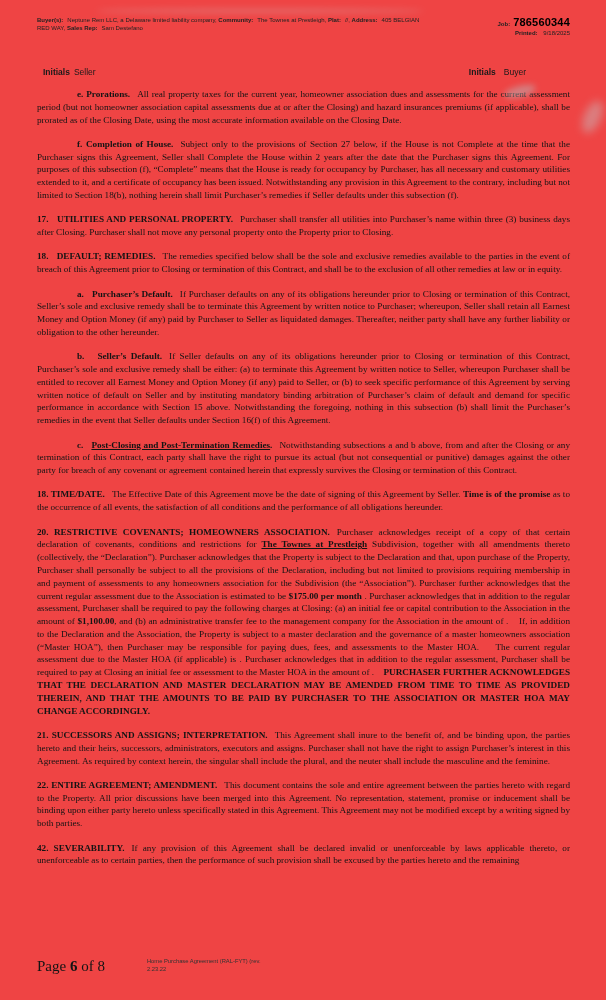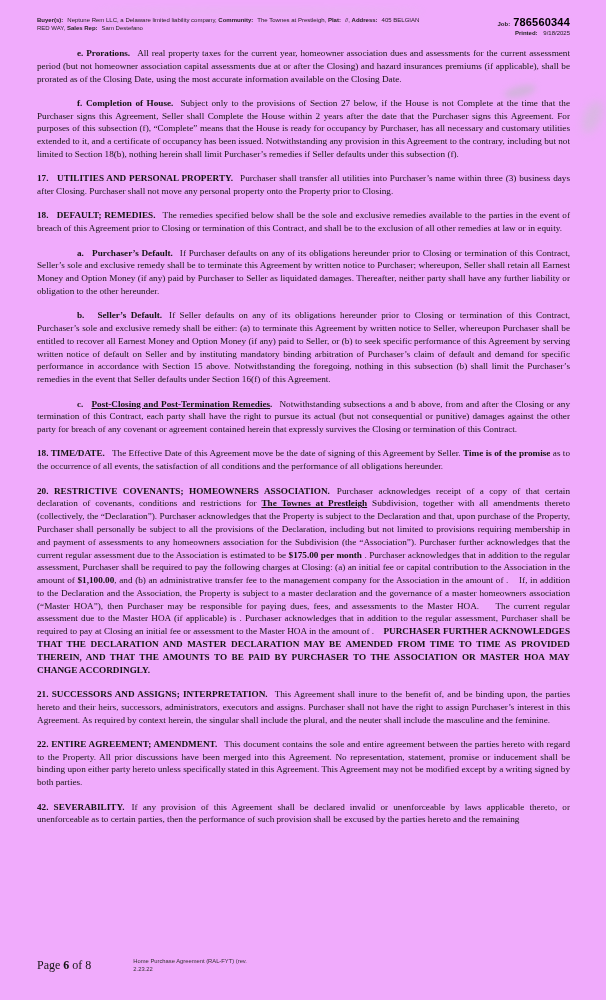--- a/index.html
+++ b/index.html
@@ -1,20 +1,20 @@
 <!DOCTYPE html>
 <html><head>
 <meta charset="utf-8">
 <style>
   html,body{margin:0;padding:0;background:#ffffff;}
   .page{
     position:relative;
     width:606px;
     height:1000px;
-    background:#f0abfc;
+    background:#ef4444;
     box-sizing:border-box;
     padding:16px 36px 0 37px;
     overflow:hidden;
     font-family:"Liberation Serif", serif;
     color:#141414;
   }
   
   .doc-header{
     display:flex;
     justify-content:space-between;
@@ -61,21 +61,21 @@
   .initials-row .b{padding-right:4px;}
   .initials-right .b{padding-right:8px;}
   
   .doc-footer{
     position:absolute;
     left:37px;
     top:958px;
     display:flex;
     align-items:flex-start;
   }
-  .page-num{font-family:"Liberation Serif",serif;font-size:12px;color:#141414;}
+  .page-num{font-family:"Liberation Serif",serif;font-size:15px;color:#141414;}
   .doc-ref{
     margin-left:42px;
     font-family:"Liberation Sans",sans-serif;
     font-size:5.8px;
     line-height:7.5px;
     color:#333;
   }
   
   .artifact{position:absolute;border-radius:50%;pointer-events:none;}
   .smudge-top{left:95px;top:8px;width:330px;height:6px;background:#c9ccce;opacity:.22;filter:blur(3px);}
@@ -99,20 +99,28 @@
         <span class="job-value">786560344</span>
       </div>
       <div class="printed-line">
         <span class="printed-label">Printed:</span>
         <span class="printed-value">9/18/2025</span>
       </div>
     </div>
   </header>
 
 
+  <div class="initials-row">
+    <div class="initials-left">
+      <span class="b">Initials</span><span>Seller</span>
+    </div>
+    <div class="initials-right">
+      <span class="b">Initials</span><span>Buyer</span>
+    </div>
+  </div>
 
   <main id="doc-body">
       <p class="body-text indent"><span class="b g">e. Prorations.</span><span>All real property taxes for the current year, homeowner association dues and assessments for the current assessment period (but not homeowner association capital assessments due at or after the Closing) and hazard insurances premiums (if applicable), shall be prorated as of the Closing Date, using the most accurate information available on the Closing Date.</span></p>
       <p class="body-text indent"><span class="b g">f. Completion of House.</span><span>Subject only to the provisions of Section 27 below, if the House is not Complete at the time that the Purchaser signs this Agreement, Seller shall Complete the House within 2 years after the date that the Purchaser signs this Agreement. For purposes of this subsection (f), “Complete” means that the House is ready for occupancy by Purchaser, has all necessary and customary utilities extended to it, and a certificate of occupancy has been issued. Notwithstanding any provision in this Agreement to the contrary, including but not limited to Section 18(b), nothing herein shall limit Purchaser’s remedies if Seller defaults under this subsection (f).</span></p>
       <p class="body-text"><span class="b g">17.&nbsp;&nbsp; UTILITIES AND PERSONAL PROPERTY.</span><span>Purchaser shall transfer all utilities into Purchaser’s name within three (3) business days after Closing. Purchaser shall not move any personal property onto the Property prior to Closing.</span></p>
       <p class="body-text"><span class="b g">18.&nbsp;&nbsp; DEFAULT; REMEDIES.</span><span>The remedies specified below shall be the sole and exclusive remedies available to the parties in the event of breach of this Agreement prior to Closing or termination of this Contract, and shall be to the exclusion of all other remedies at law or in equity.</span></p>
       <p class="body-text indent"><span class="b g">a.&nbsp;&nbsp; Purchaser’s Default.</span><span>If Purchaser defaults on any of its obligations hereunder prior to Closing or termination of this Contract, Seller’s sole and exclusive remedy shall be to terminate this Agreement by written notice to Purchaser; whereupon, Seller shall retain all Earnest Money and Option Money (if any) paid by Purchaser to Seller as liquidated damages. Thereafter, neither party shall have any further liability or obligation to the other hereunder.</span></p>
       <p class="body-text indent"><span class="b g">b.&nbsp;&nbsp; Seller’s Default.</span><span>If Seller defaults on any of its obligations hereunder prior to Closing or termination of this Contract, Purchaser’s sole and exclusive remedy shall be either: (a) to terminate this Agreement by written notice to Seller, whereupon Purchaser shall be entitled to recover all Earnest Money and Option Money (if any) paid to Seller, or (b) to seek specific performance of this Agreement by serving written notice of default on Seller and by instituting mandatory binding arbitration of Purchaser’s claim of default and demand for specific performance in accordance with Section 15 above. Notwithstanding the foregoing, nothing in this subsection (b) shall limit the Purchaser’s remedies in the event that Seller defaults under Section 16(f) of this Agreement.</span></p>
       <p class="body-text indent"><span class="b">c.&nbsp;&nbsp; </span><span class="b u">Post-Closing and Post-Termination Remedies</span><span class="b g">.</span><span>Notwithstanding subsections a and b above, from and after the Closing or any termination of this Contract, each party shall have the right to pursue its actual (but not consequential or punitive) damages against the other party for breach of any covenant or agreement contained herein that expressly survives the Closing or termination of this Contract.</span></p>
       <p class="body-text"><span class="b g">18. TIME/DATE.</span><span>The Effective Date of this Agreement move be the date of signing of this Agreement by Seller. </span><span class="b">Time is of the promise</span><span> as to the occurrence of all events, the satisfaction of all conditions and the performance of all obligations hereunder.</span></p>

